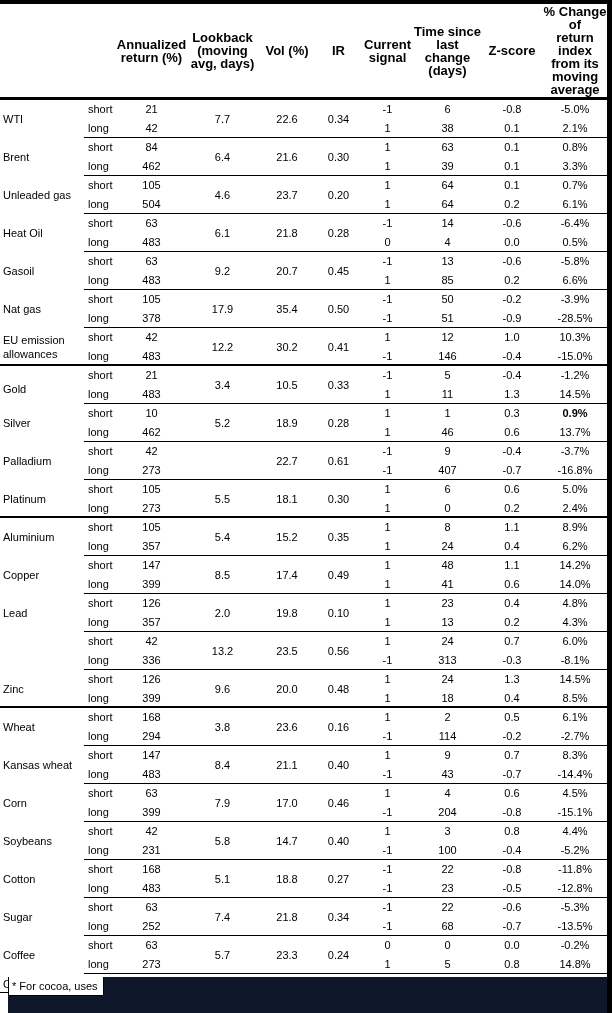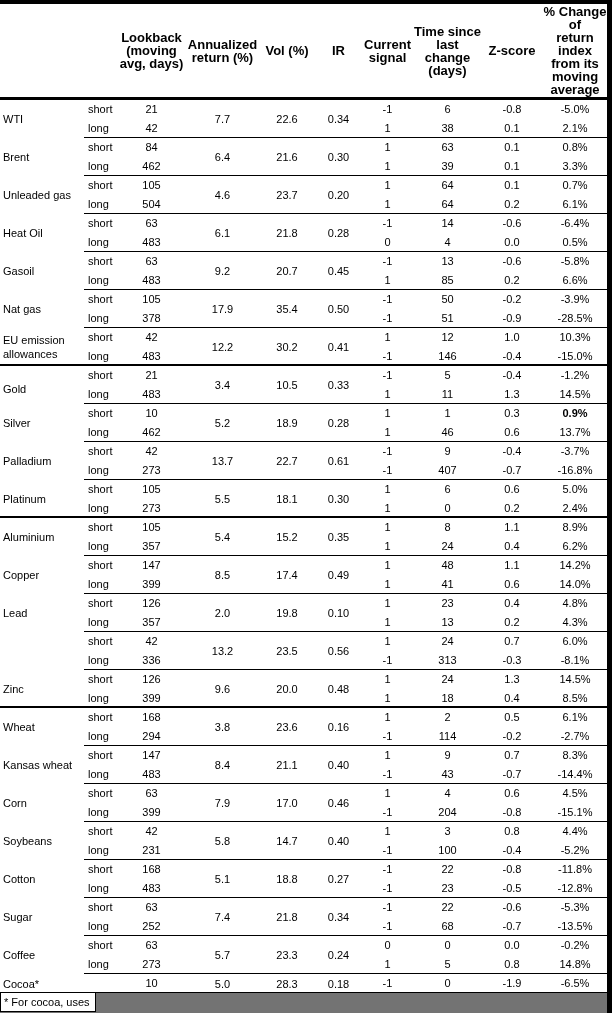--- a/index.html
+++ b/index.html
@@ -21,39 +21,39 @@
   .group{position:relative;}
   .group::after{content:'';position:absolute;left:84px;right:0;bottom:0;height:1px;background:#000;}
   .group.thick::after{left:0;height:2px;}
   .group.last::after{left:0;height:1px;}
   .cname{grid-column:1;display:flex;align-items:center;text-align:left;
          font-size:11px;line-height:14px;padding-left:3px;}
   .side{grid-column:2;font-size:11px;line-height:19px;padding-left:4px;}
   .val{font-size:11px;line-height:19px;text-align:center;}
   .merged{display:flex;align-items:center;justify-content:center;font-size:11px;}
   
-  .footer{position:absolute;left:0;right:-5px;bottom:0;height:20px;background:#737373;}
+  .footer{position:absolute;left:8px;right:-5px;bottom:0;height:36px;background:#0f172a;}
   .footnote-box{
     position:absolute;left:0;top:0;height:18px;background:#fff;
     border:1px solid #000;border-top:none;
     font-size:11px;line-height:18px;padding:0 5px 0 3px;white-space:nowrap;
   }
 </style>
 </head>
 <body>
 
 <div class="sheet">
   <div class="header-row cols">
       <div class="hcell"></div>
       <div class="hcell"></div>
+      <div class="hcell">Annualized
+return (%)</div>
       <div class="hcell">Lookback
 (moving
 avg, days)</div>
-      <div class="hcell">Annualized
-return (%)</div>
       <div class="hcell">Vol (%)</div>
       <div class="hcell">IR</div>
       <div class="hcell">Current
 signal</div>
       <div class="hcell">Time since
 last change
 (days)</div>
       <div class="hcell">Z-score</div>
       <div class="hcell">% Change of
 return index
@@ -219,21 +219,20 @@
         <div class="val" style="grid-area: 1 / 10; font-weight: bold;">0.9%</div>
         <div class="side" style="grid-area: 2 / 2;">long</div>
         <div class="val" style="grid-area: 2 / 3;">462</div>
         <div class="val" style="grid-area: 2 / 7;">1</div>
         <div class="val" style="grid-area: 2 / 8;">46</div>
         <div class="val" style="grid-area: 2 / 9;">0.6</div>
         <div class="val" style="grid-area: 2 / 10;">13.7%</div>
       </div>
       <div class="group cols" style="grid-template-rows: repeat(2, 19px);">
         <div class="cname" style="grid-area: 1 / 1 / span 2;">Palladium</div>
-        <div class="merged" style="grid-area: 1 / 4 / span 2;">13.7</div>
         <div class="merged" style="grid-area: 1 / 5 / span 2;">22.7</div>
         <div class="merged" style="grid-area: 1 / 6 / span 2;">0.61</div>
         <div class="side" style="grid-area: 1 / 2;">short</div>
         <div class="val" style="grid-area: 1 / 3;">42</div>
         <div class="val" style="grid-area: 1 / 7;">-1</div>
         <div class="val" style="grid-area: 1 / 8;">9</div>
         <div class="val" style="grid-area: 1 / 9;">-0.4</div>
         <div class="val" style="grid-area: 1 / 10;">-3.7%</div>
         <div class="side" style="grid-area: 2 / 2;">long</div>
         <div class="val" style="grid-area: 2 / 3;">273</div>

